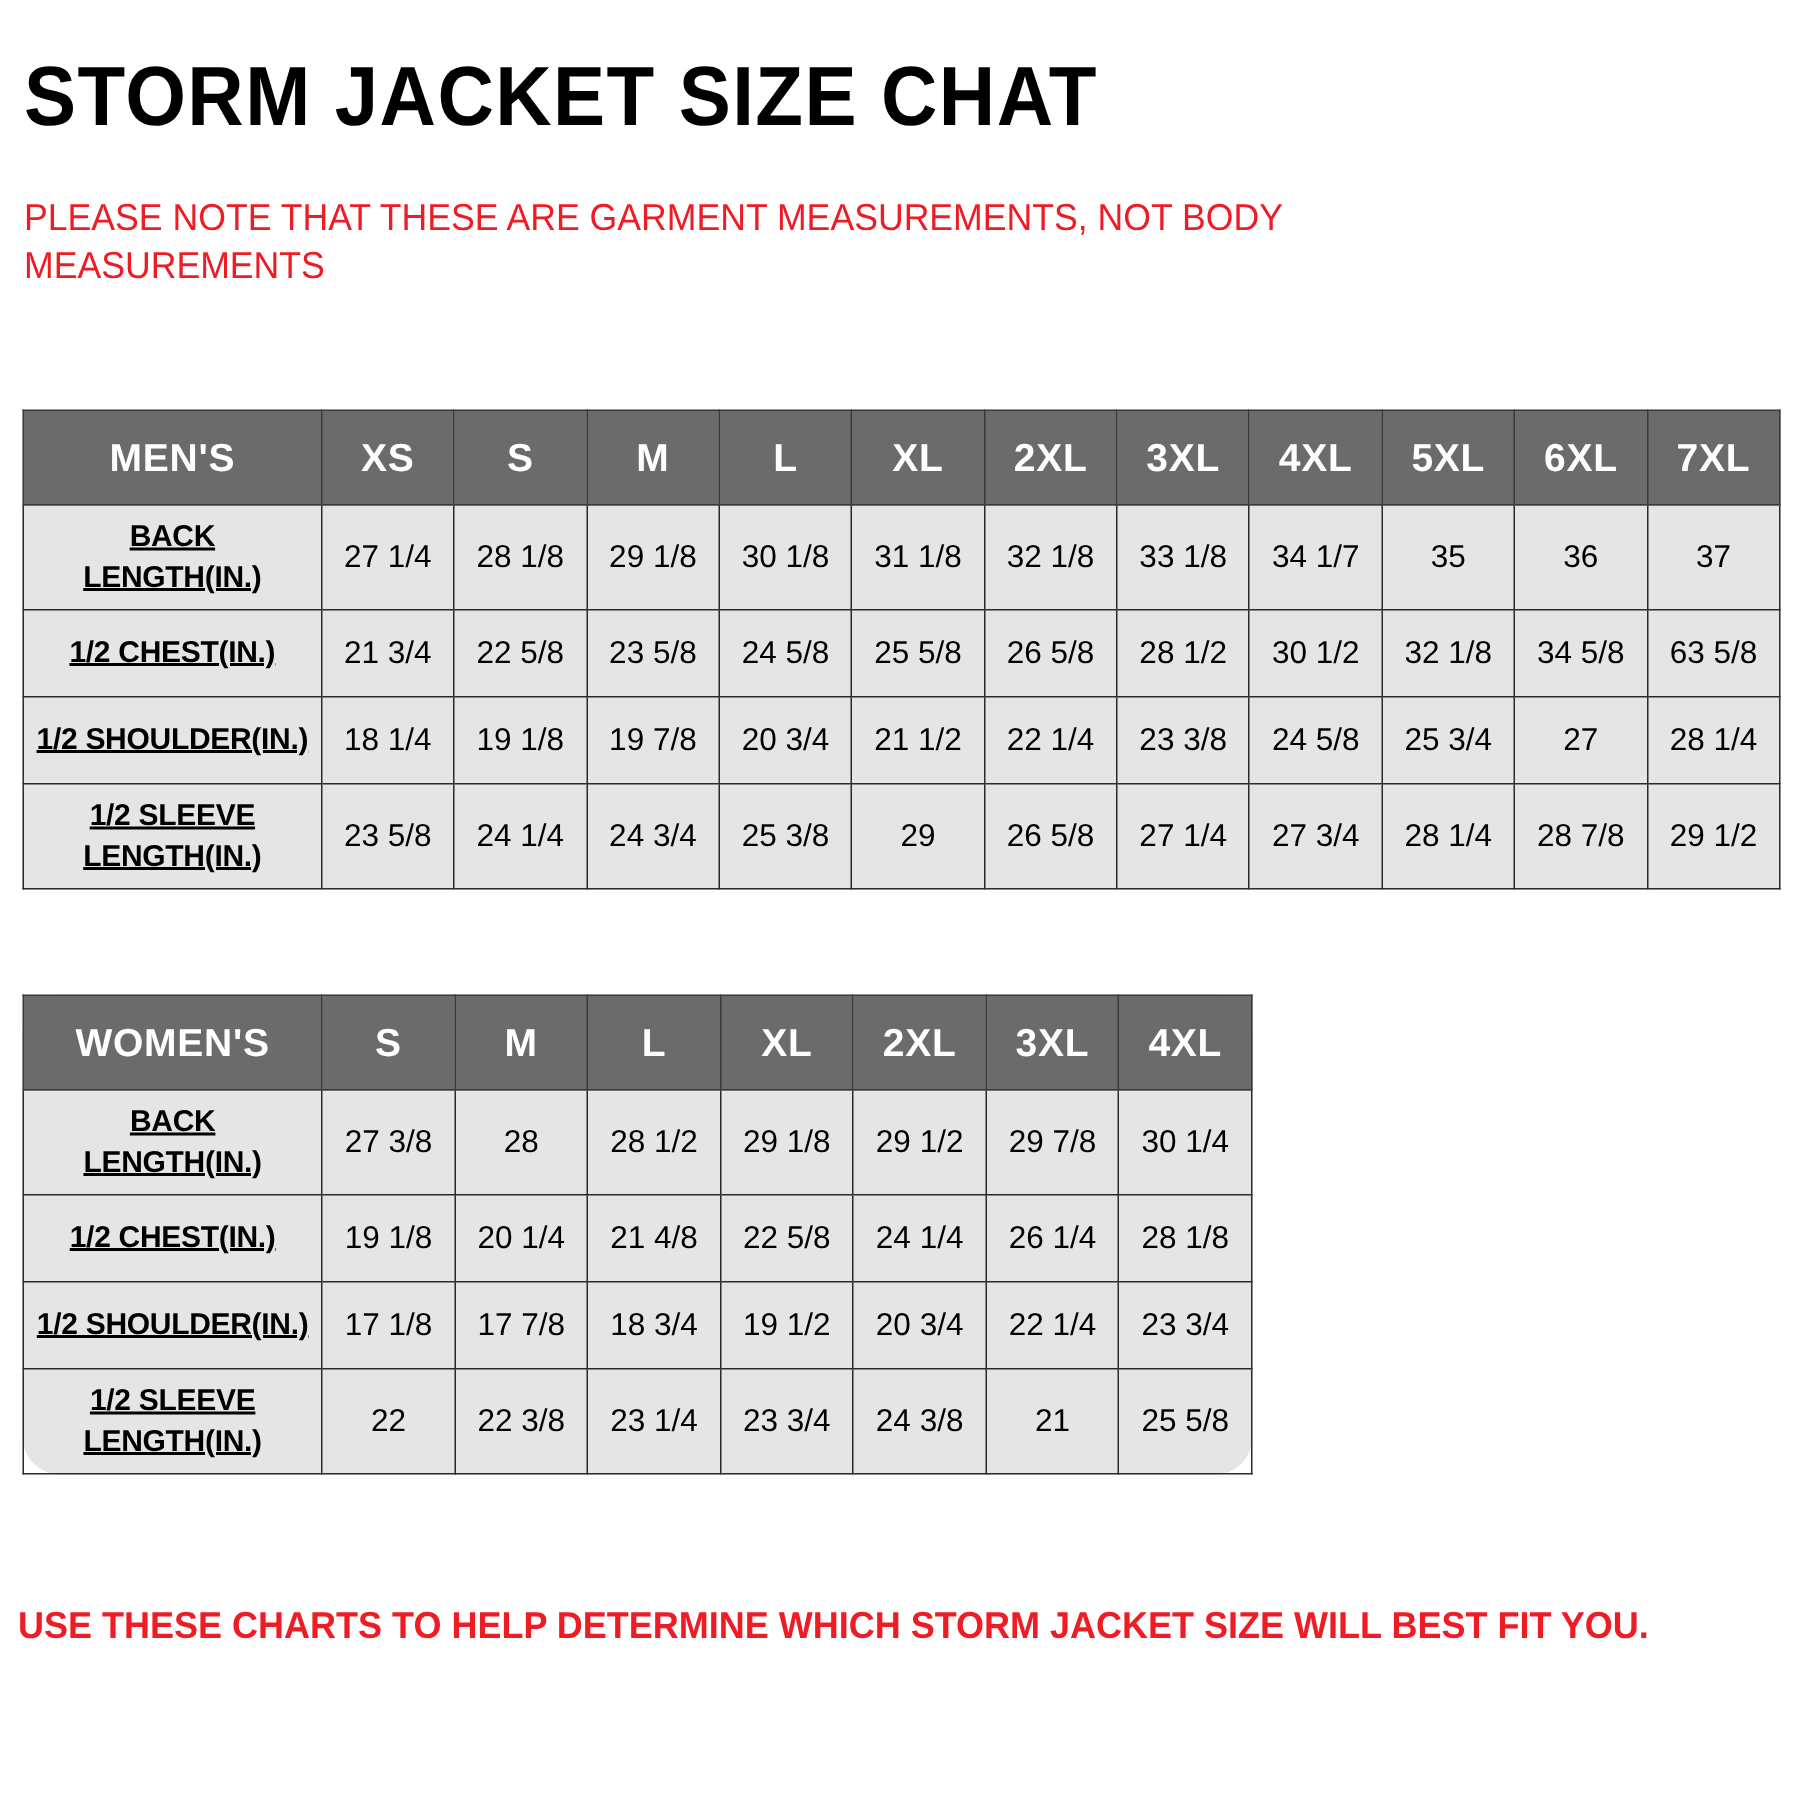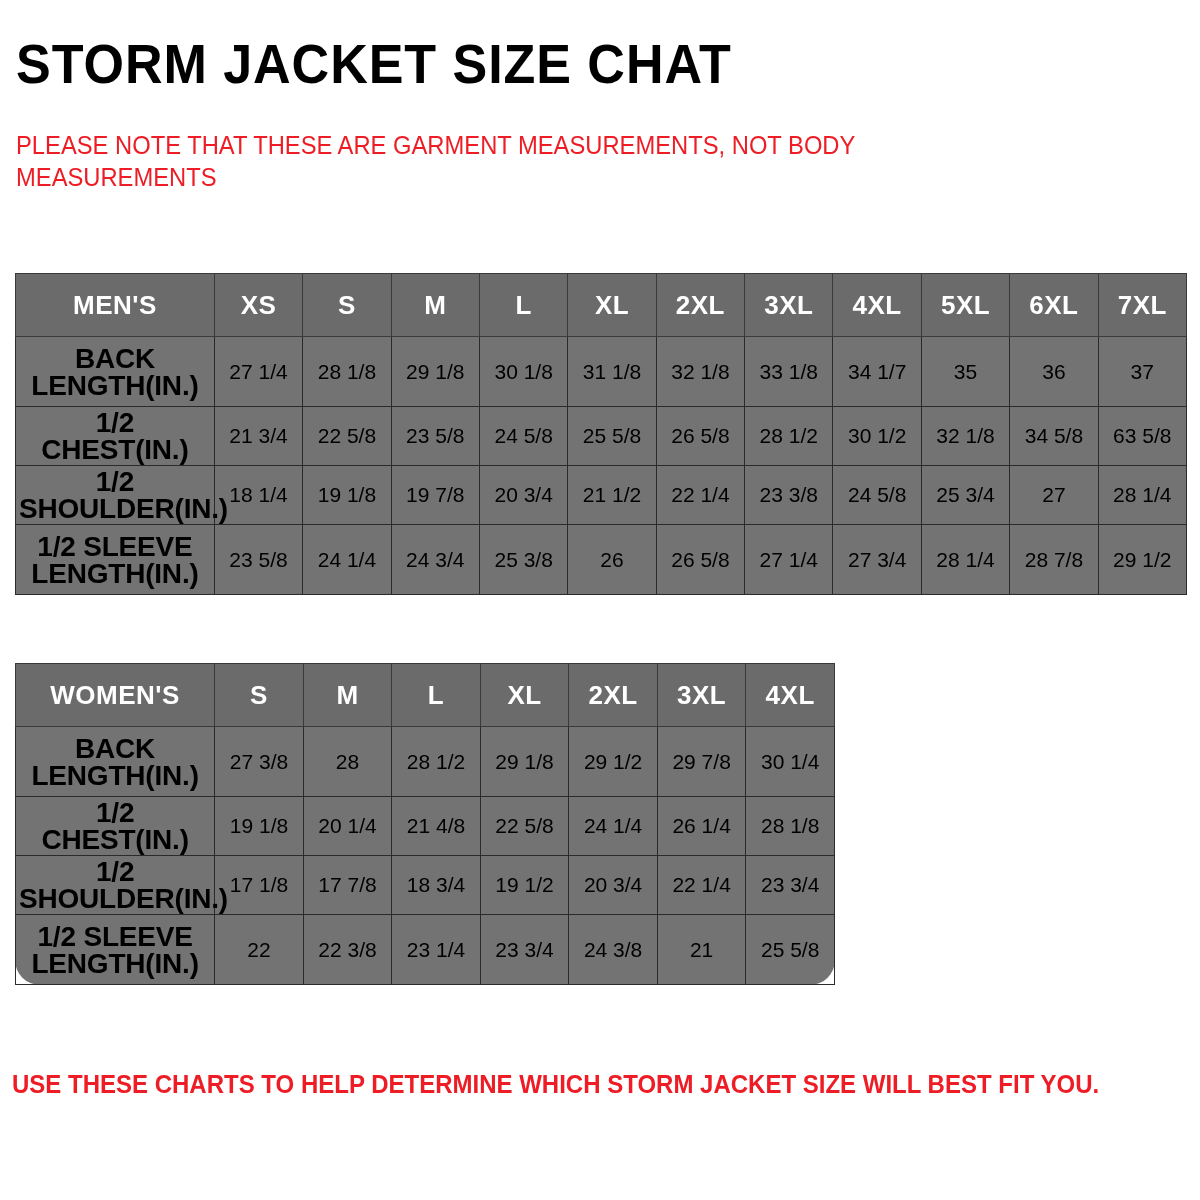--- a/index.html
+++ b/index.html
@@ -55,21 +55,21 @@
     color: #ee1c25;
     transform: scaleX(0.95);
     transform-origin: left top;
   }
 
   
   table.sizechart {
     position: absolute;
     border-collapse: collapse;
     table-layout: fixed;
-    background: #737373;
+    background: #e5e5e5;
   }
   table.sizechart td,
   table.sizechart th {
     border: 1px solid #2b2b2b;
     text-align: center;
     vertical-align: middle;
     padding: 0;
     font-family: "Liberation Sans", sans-serif;
     color: #000000;
   }
@@ -80,25 +80,26 @@
     font-size: 26px;
     height: 62px;
     border: 1px solid #3a3a3a;
     letter-spacing: 0.5px;
   }
   table.sizechart thead th.corner {
     font-size: 26px;
   }
   table.sizechart tbody td.rowlabel {
     font-weight: bold;
-    font-size: 28px;
+    font-size: 20px;
     line-height: 27px;
     letter-spacing: -0.2px;
     padding: 2px 3px;
     transform-origin: center;
+    text-decoration: underline;
   }
   table.sizechart tbody td.val {
     font-size: 21px;
     font-weight: normal;
   }
   table.sizechart tbody tr { height: 58px; }
   table.sizechart tbody tr.tall { height: 70px; }
 
   
   #mens-table {
@@ -223,21 +224,21 @@
         </tr>
         <tr class="tall">
           <td class="rowlabel">
             <div>1/2 SLEEVE</div>
             <div>LENGTH(IN.)</div>
           </td>
           <td class="val">23 5/8</td>
           <td class="val">24 1/4</td>
           <td class="val">24 3/4</td>
           <td class="val">25 3/8</td>
-          <td class="val">26</td>
+          <td class="val">29</td>
           <td class="val">26 5/8</td>
           <td class="val">27 1/4</td>
           <td class="val">27 3/4</td>
           <td class="val">28 1/4</td>
           <td class="val">28 7/8</td>
           <td class="val">29 1/2</td>
         </tr>
       </tbody>
   </table>
 

